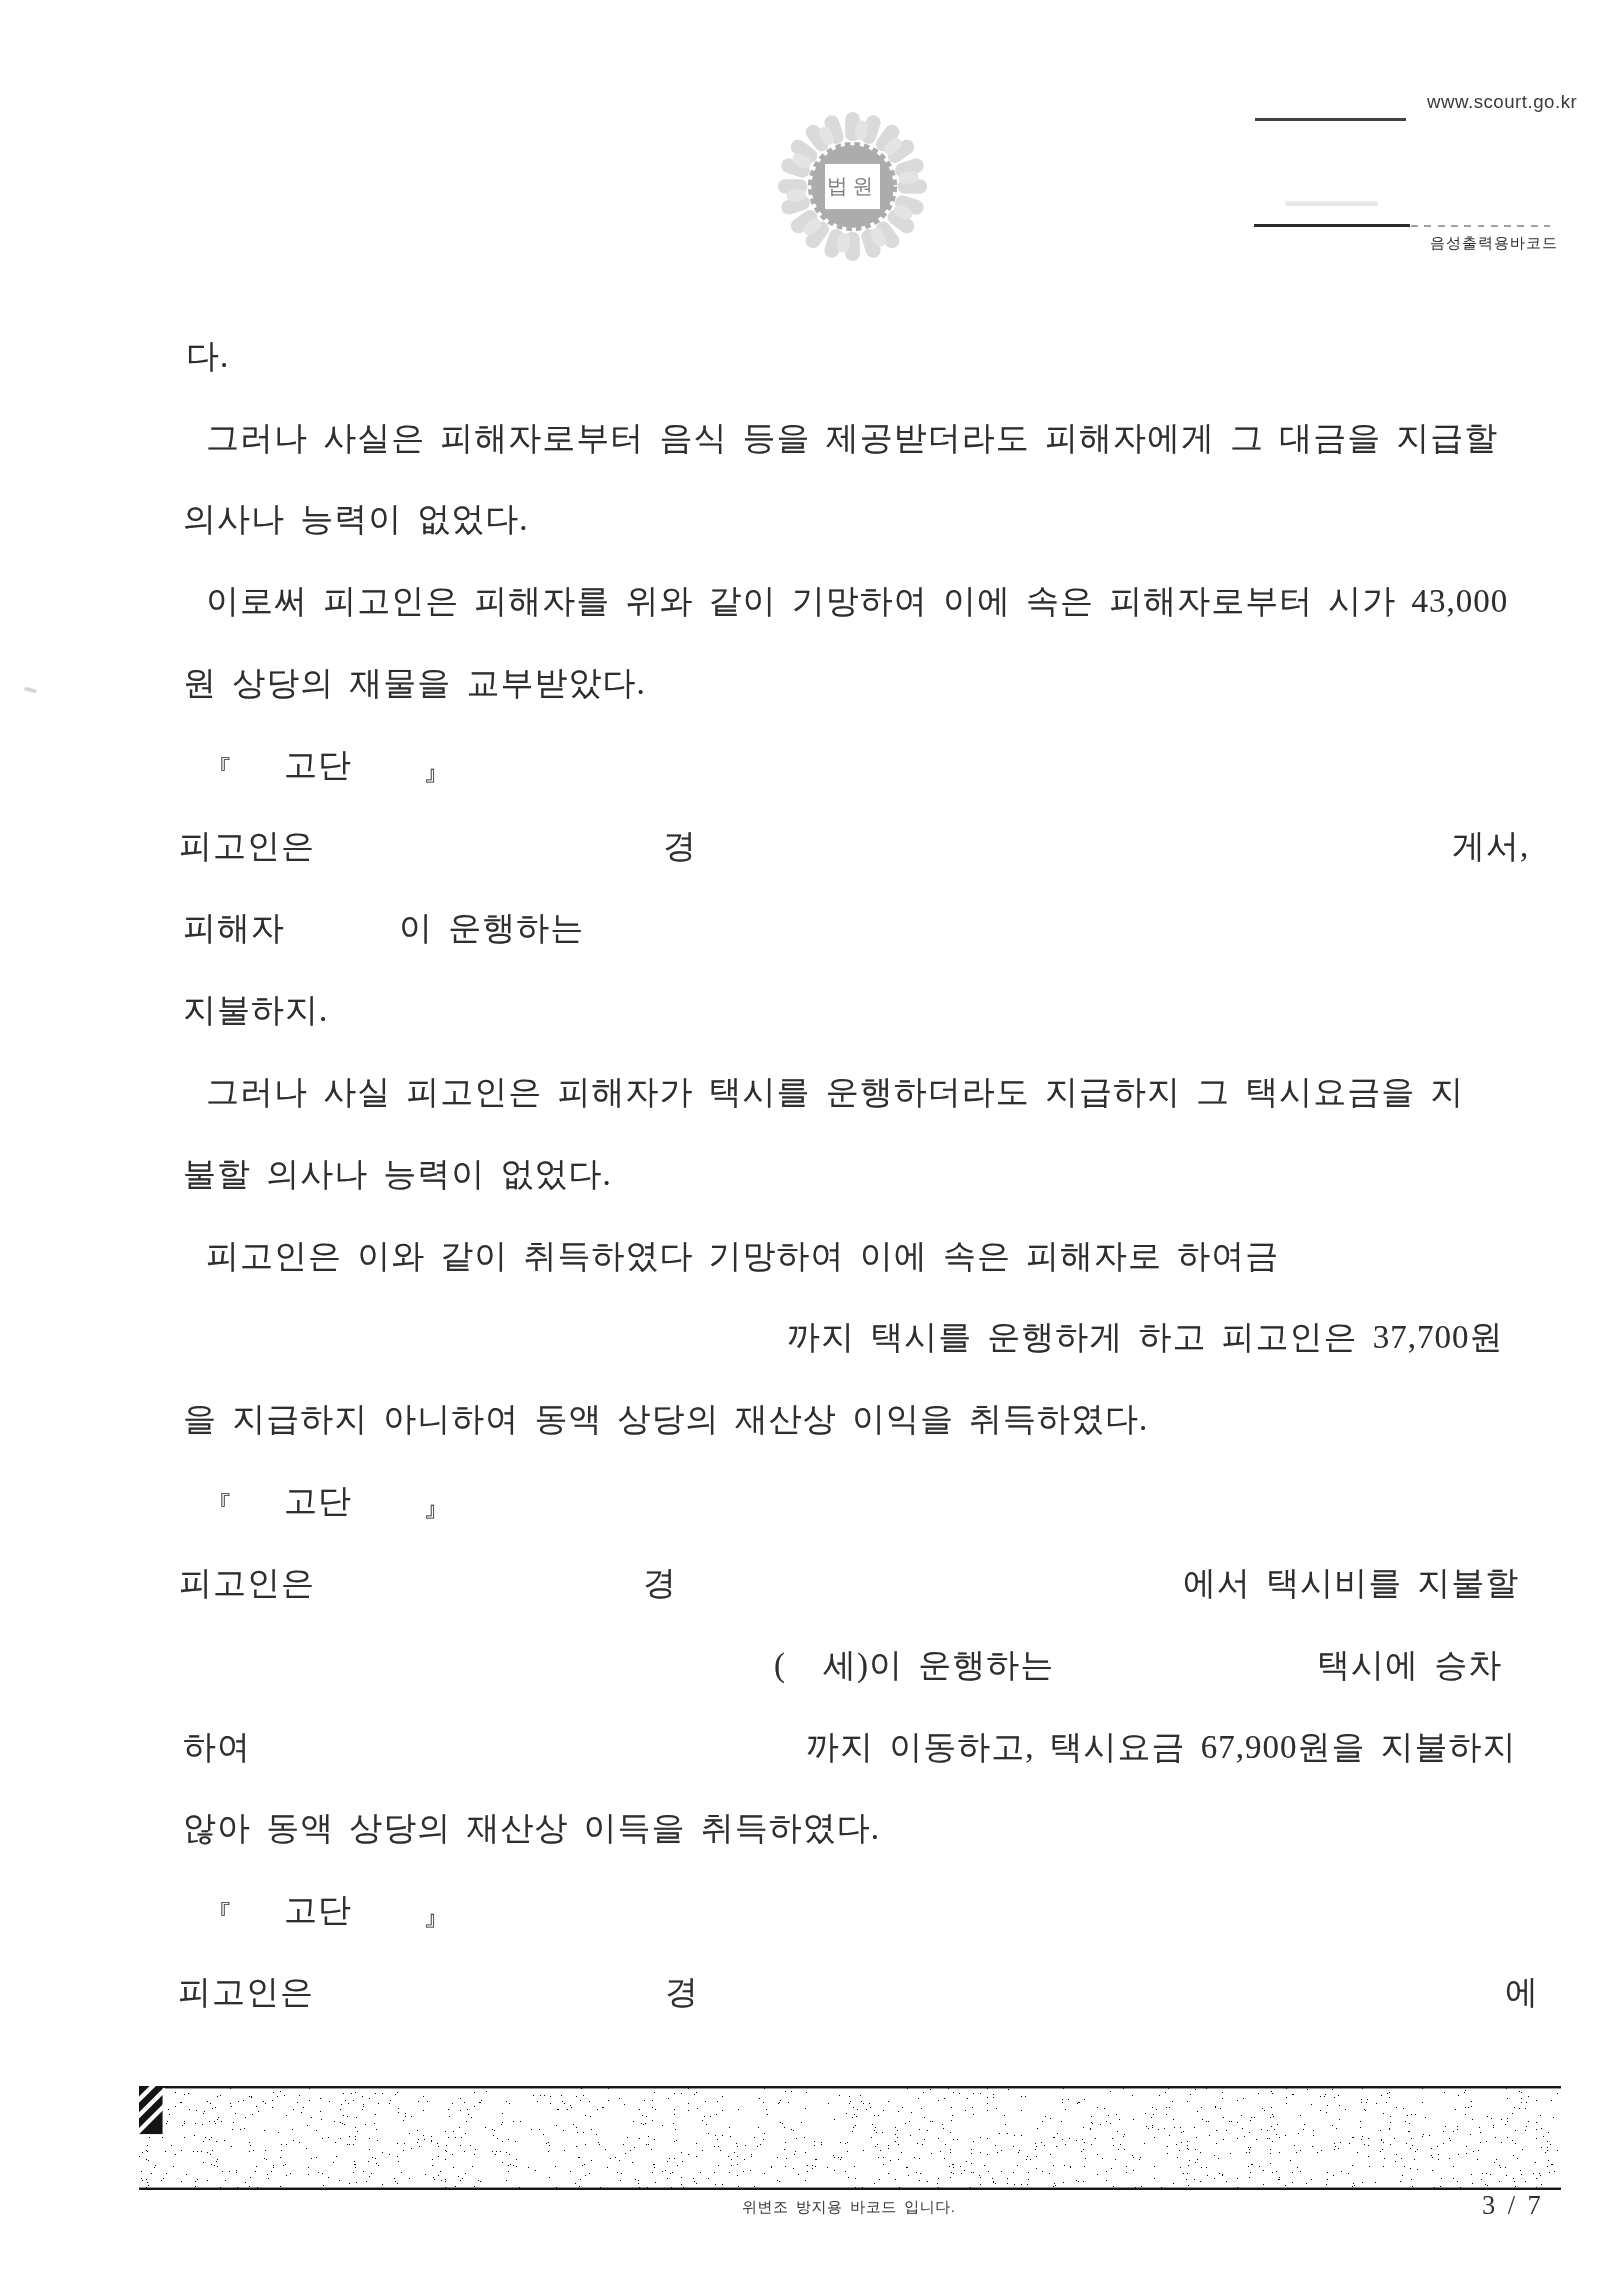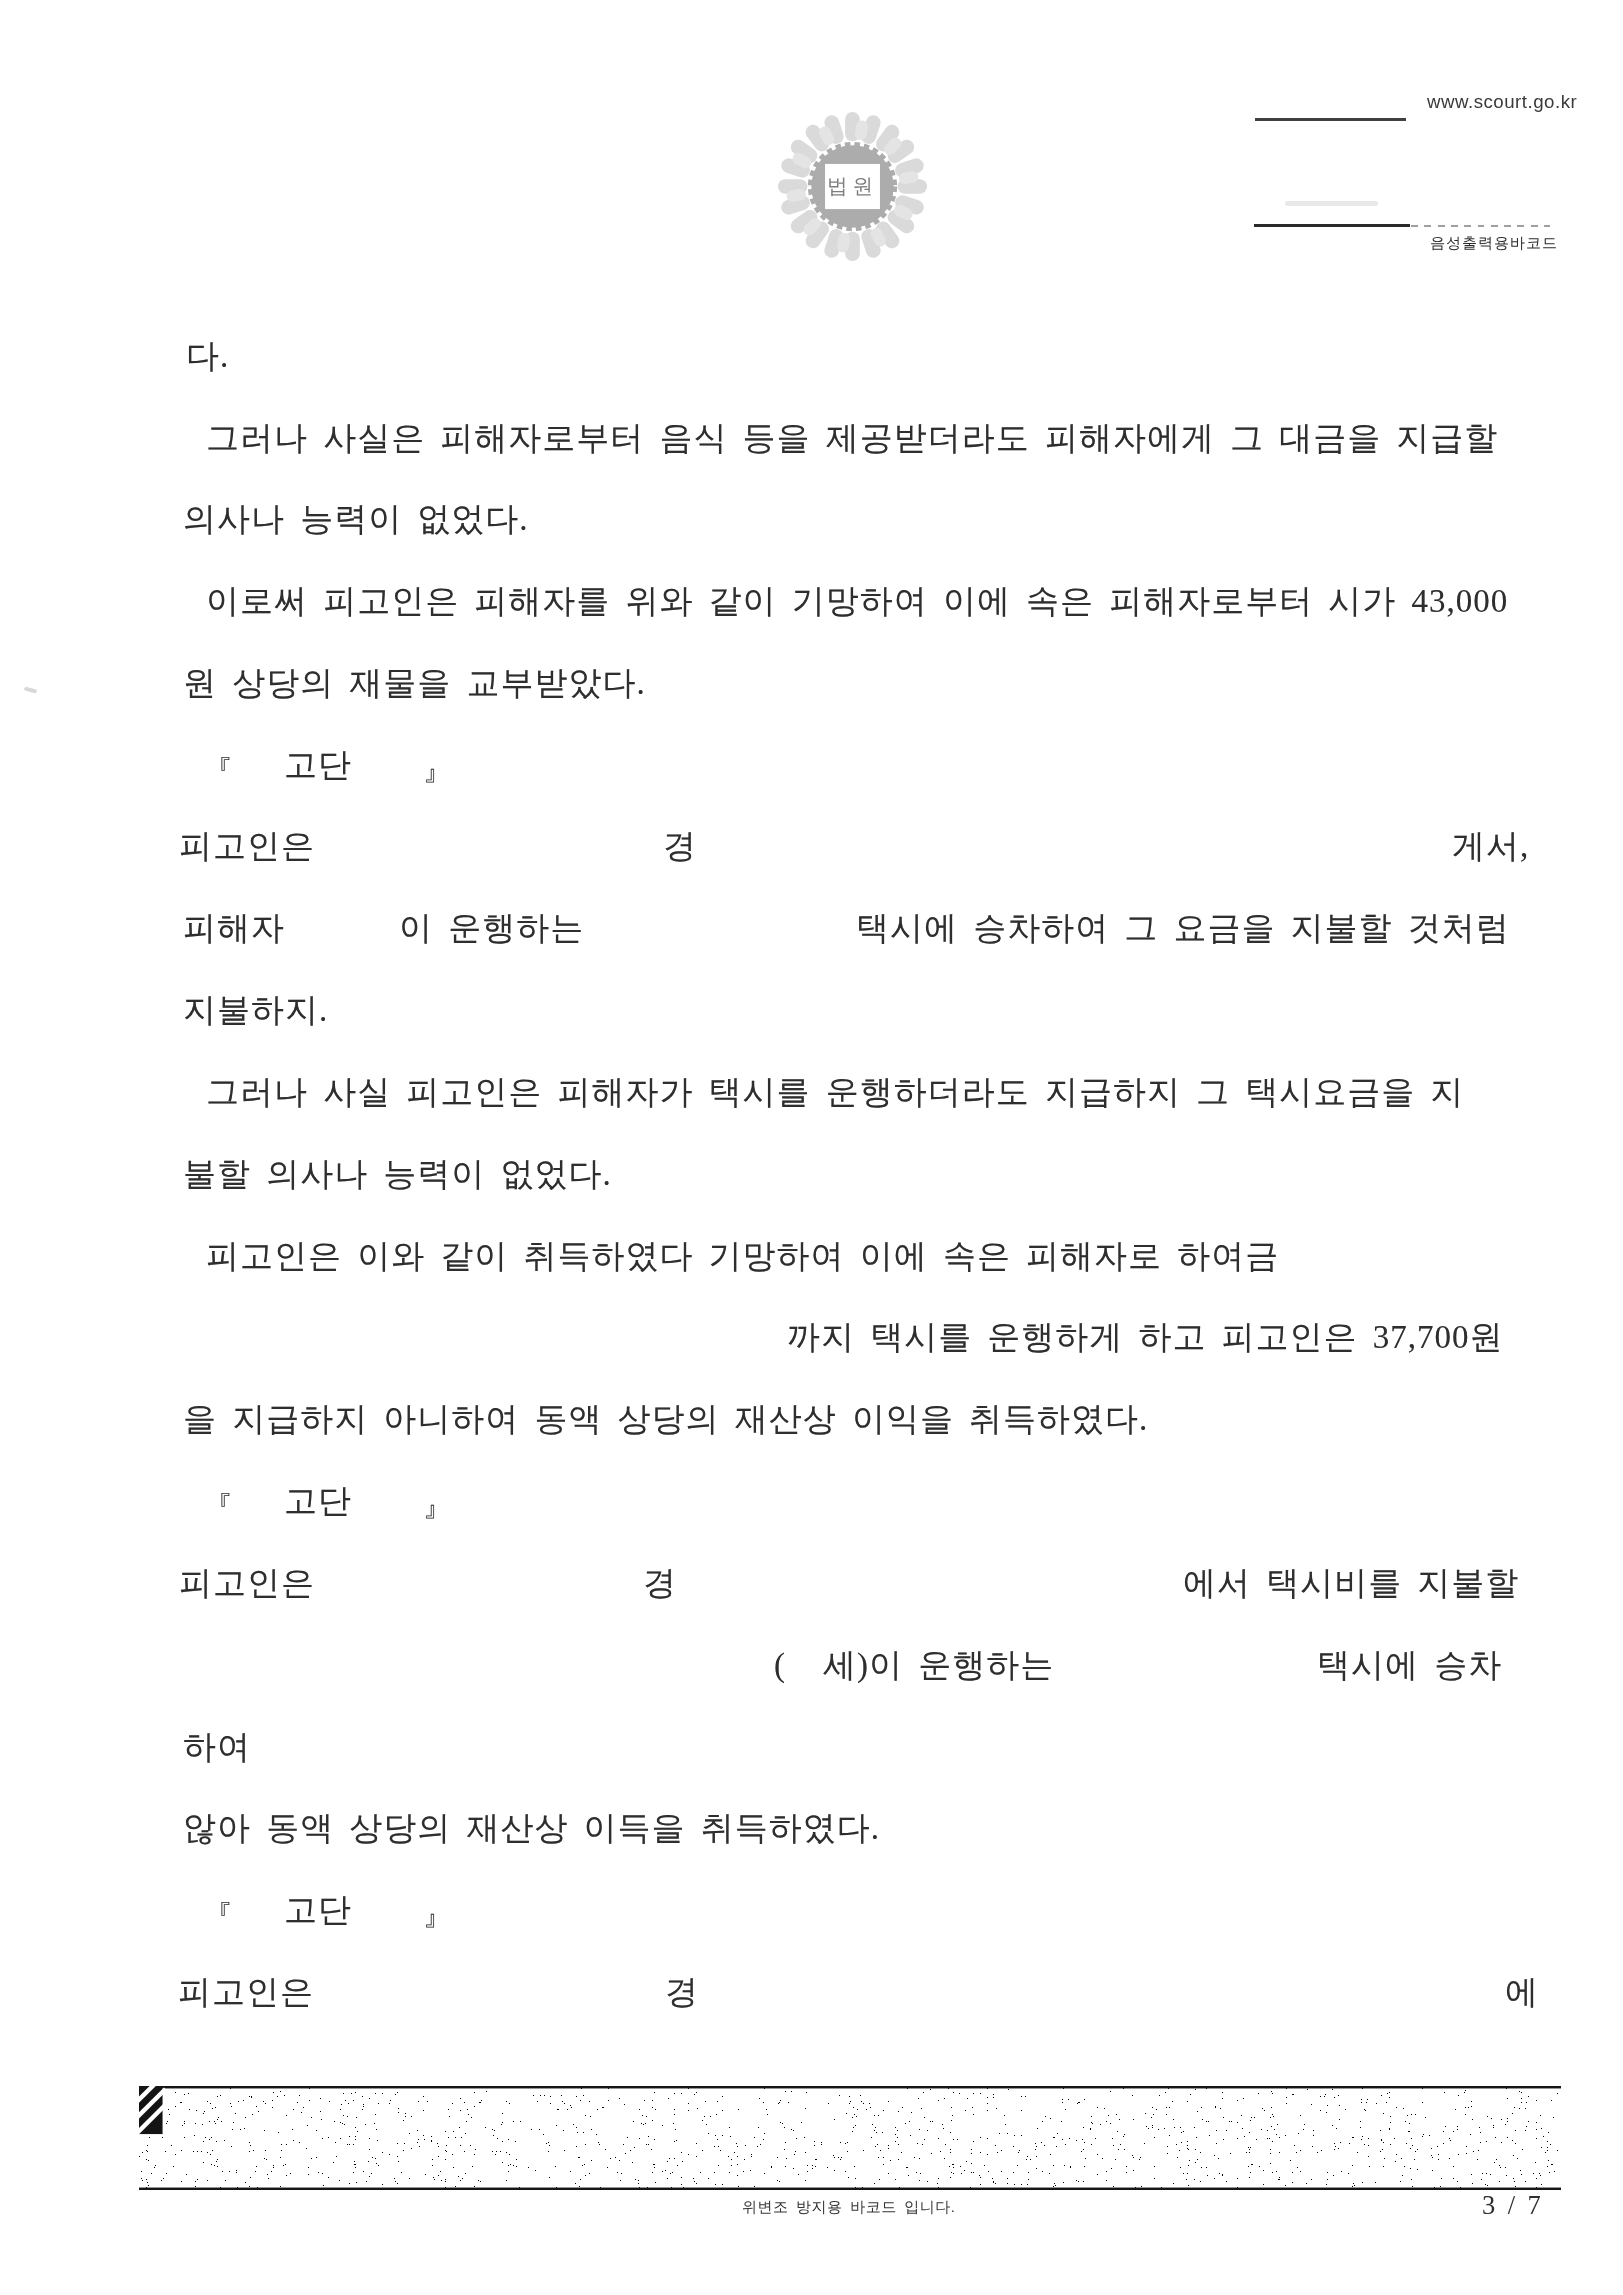--- a/index.html
+++ b/index.html
@@ -145,21 +145,20 @@
 
     <div class="ln" style="top:830px">
       <span class="seg" style="left:179px">피고인은</span>
       <span class="seg" style="left:663px">경</span>
       <span class="seg" style="left:1452px">게서,</span>
     </div>
 
     <div class="ln" style="top:912px">
       <span class="seg" style="left:183px">피해자</span>
       <span class="seg" style="left:399px">이 운행하는</span>
-      <span class="seg" style="left:856px">택시에 승차하여 그 요금을 지불할 것처럼</span>
     </div>
 
     <div class="ln" style="top:994px">
       <span class="seg" style="left:183px">지불하지.</span>
     </div>
 
     <div class="ln" style="top:1076px">
       <span class="seg" style="left:206px">그러나 사실 피고인은 피해자가 택시를 운행하더라도 지급하지 그 택시요금을 지</span>
     </div>
 
@@ -192,20 +191,21 @@
     </div>
 
     <div class="ln" style="top:1649px">
       <span class="seg" style="left:774px">(</span>
       <span class="seg" style="left:823px">세)이 운행하는</span>
       <span class="seg" style="left:1317px">택시에 승차</span>
     </div>
 
     <div class="ln" style="top:1731px">
       <span class="seg" style="left:183px">하여</span>
+      <span class="seg" style="left:806px">까지 이동하고, 택시요금 67,900원을 지불하지</span>
     </div>
 
     <div class="ln" style="top:1812px">
       <span class="seg" style="left:183px">않아 동액 상당의 재산상 이득을 취득하였다.</span>
     </div>
 
     <div class="ln" style="top:1894px">
       <span class="seg quote" style="left:204px">『</span>
       <span class="seg" style="left:284px">고단</span>
       <span class="seg quote" style="left:423px">』</span>

